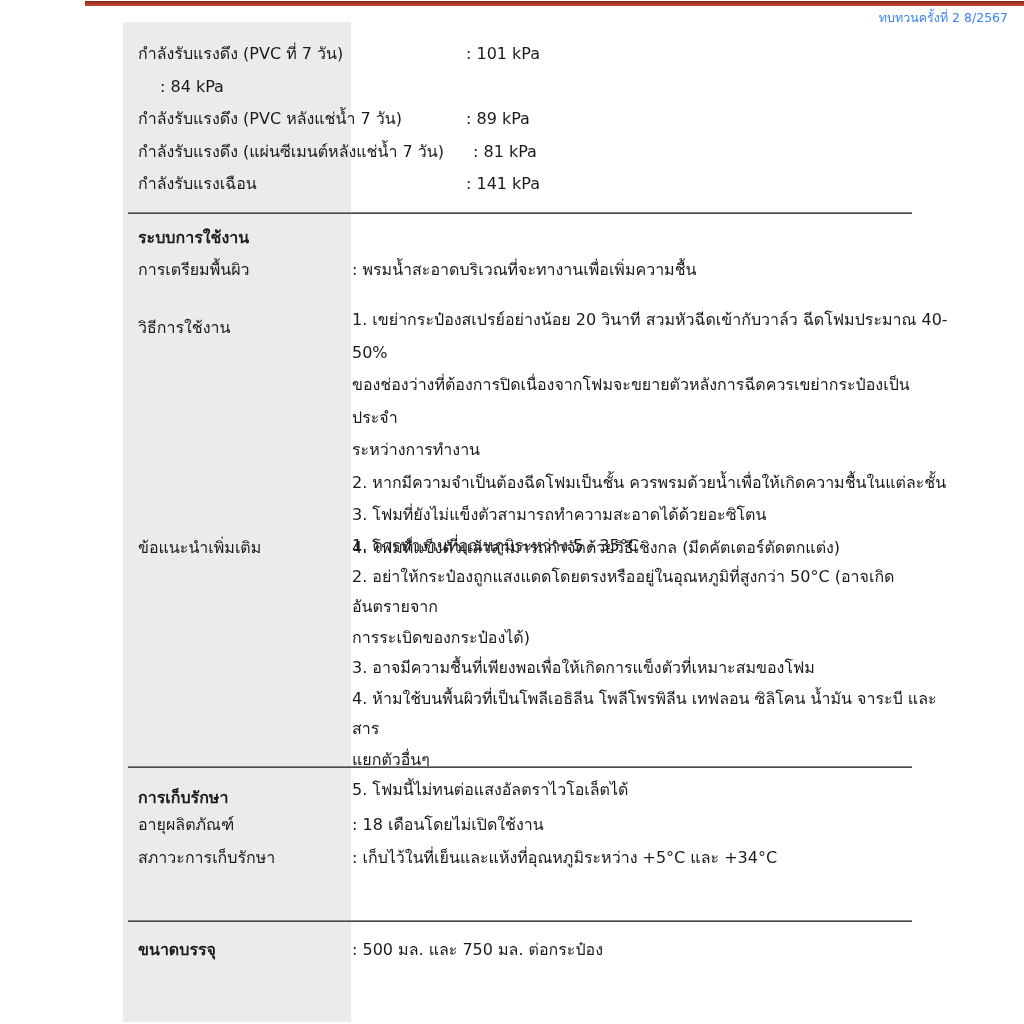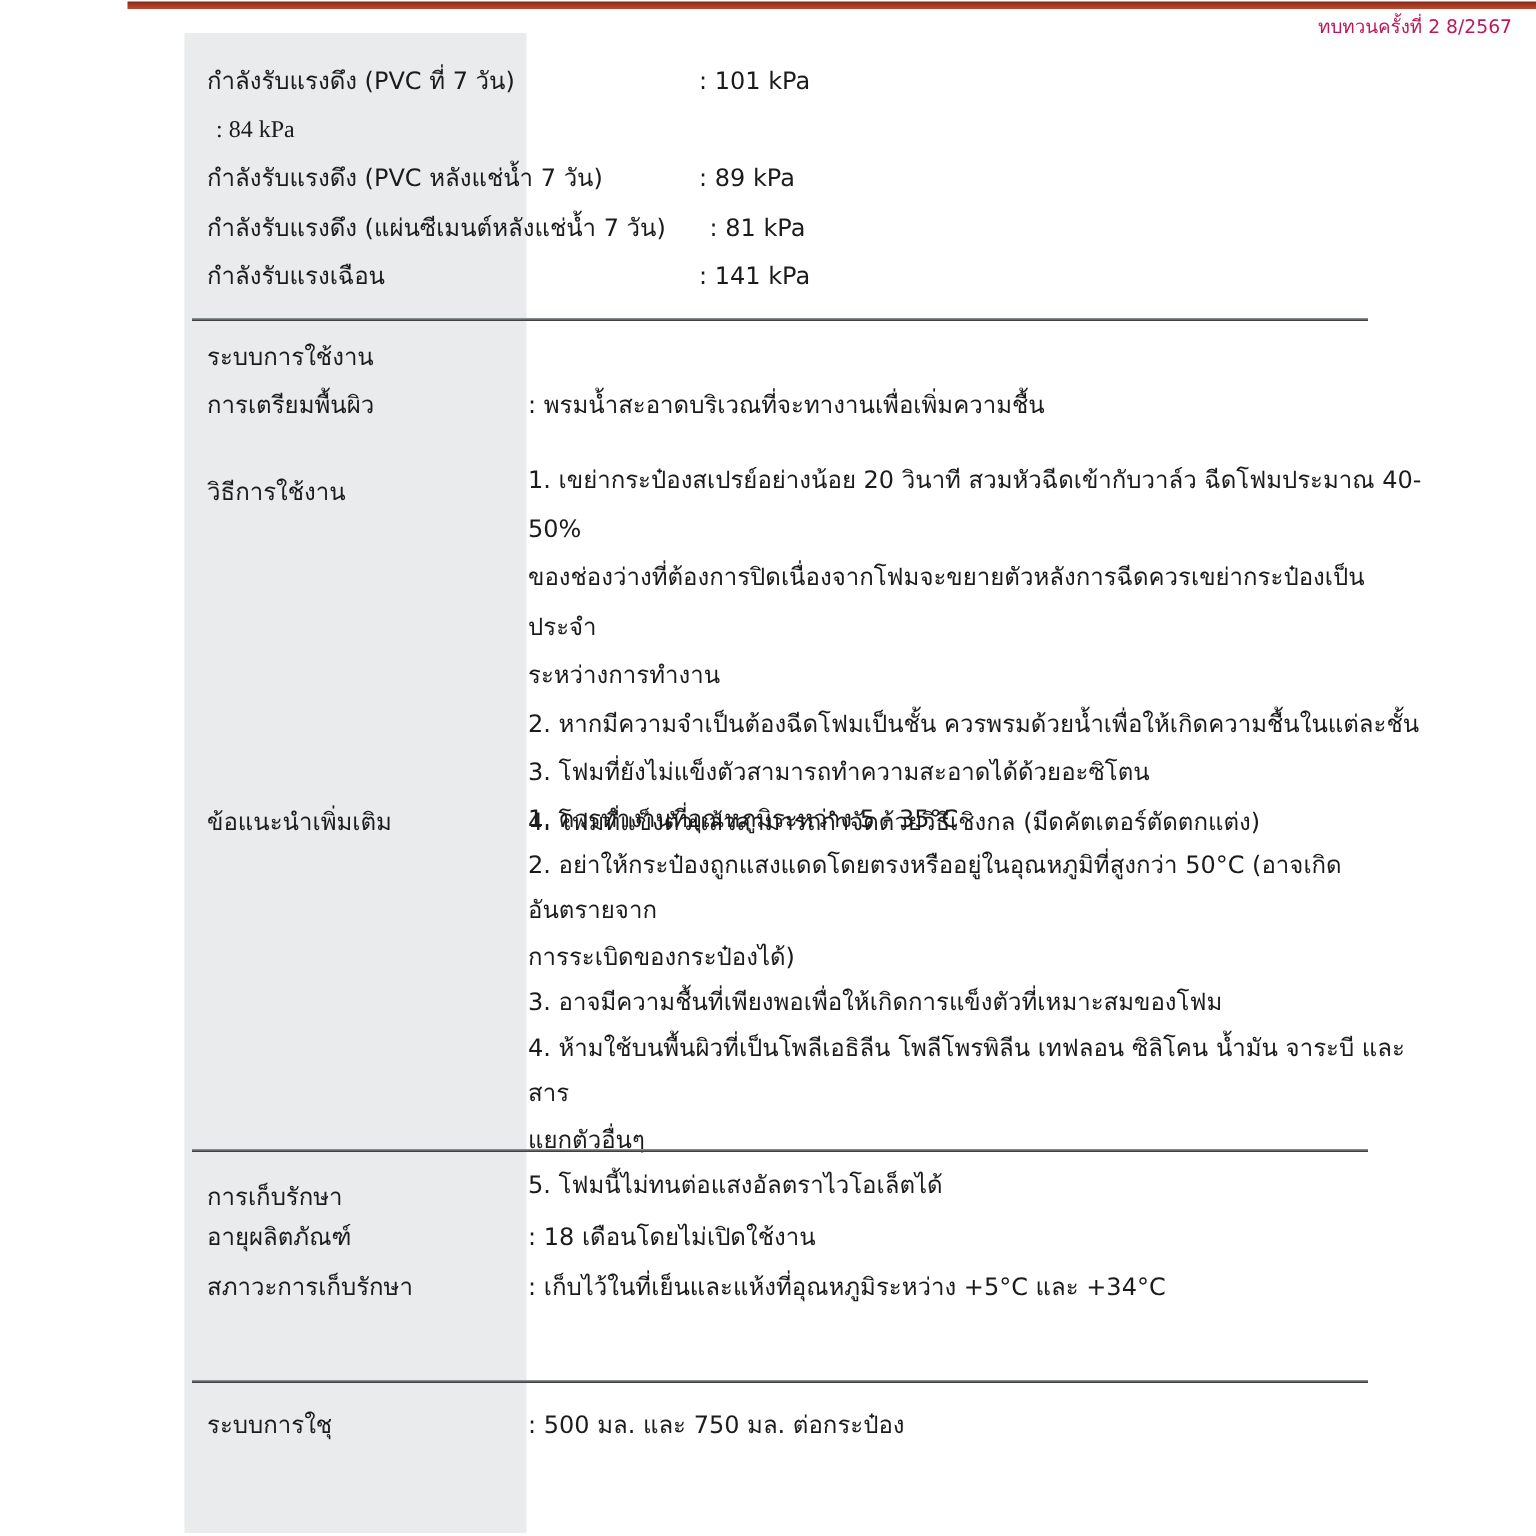--- a/index.html
+++ b/index.html
@@ -10,31 +10,31 @@
   }
   .topbar{
     position:absolute;left:85px;right:0;top:1px;height:5px;
     background:linear-gradient(to bottom,#7e2b1e 0%,#a23524 40%,#c14a2c 100%);
   }
   .sidebar{
     position:absolute;left:123px;top:22px;width:228px;height:1000px;
     background:#e9ebed;
   }
   .revision{
-    position:absolute;top:8px;right:16px;font-size:12.5px;color:#be185d;
+    position:absolute;top:8px;right:16px;font-size:12.5px;color:#3b82f6;
     white-space:nowrap;
   }
   .row{position:absolute;left:0;width:100%;line-height:24px;white-space:nowrap;}
   .row .label{position:absolute;left:138px;white-space:nowrap;text-align:right;}
   .row .value{position:absolute;left:466px;white-space:nowrap;text-align:right;}
   .row .value.col2{left:352px;}
   .row .value.nudge{left:473px;}
   .row.inline{display:flex;padding-left:138px;}
-  .row.inline .ival{margin-left:6px;white-space:nowrap;font-family:Liberation Serif, serif;}
-  .section-title{font-weight:normal;}
+  .row.inline .ival{margin-left:22px;white-space:nowrap;}
+  .section-title{font-weight:bold;}
   .sep{
     position:absolute;left:128px;width:784px;height:2px;
     background:linear-gradient(to bottom,#98a0a5,#2e2e2e);
   }
   .block{
     position:absolute;left:352px;width:600px;white-space:pre-line;
   }
   .block.method{top:304px;line-height:32.5px;}
   .block.tips{top:531px;line-height:30.5px;}
   .contline{position:absolute;left:352px;white-space:nowrap;line-height:24px;}
@@ -110,17 +110,17 @@
     <span class="value col2">: 18 เดือนโดยไม่เปิดใช้งาน</span>
   </div>
   <div class="row" style="top:846px">
     <span class="label">สภาวะการเก็บรักษา</span>
     <span class="value col2">: เก็บไว้ในที่เย็นและแห้งที่อุณหภูมิระหว่าง +5°C และ +34°C</span>
   </div>
 
   <div class="sep" style="top:920px"></div>
 
   <div class="row" style="top:938px">
-    <span class="label section-title">ระบบการใชุ</span>
+    <span class="label section-title">ขนาดบรรจุ</span>
     <span class="value col2">: 500 มล. และ 750 มล. ต่อกระป๋อง</span>
   </div>
 
 </div>
 
 </body></html>

